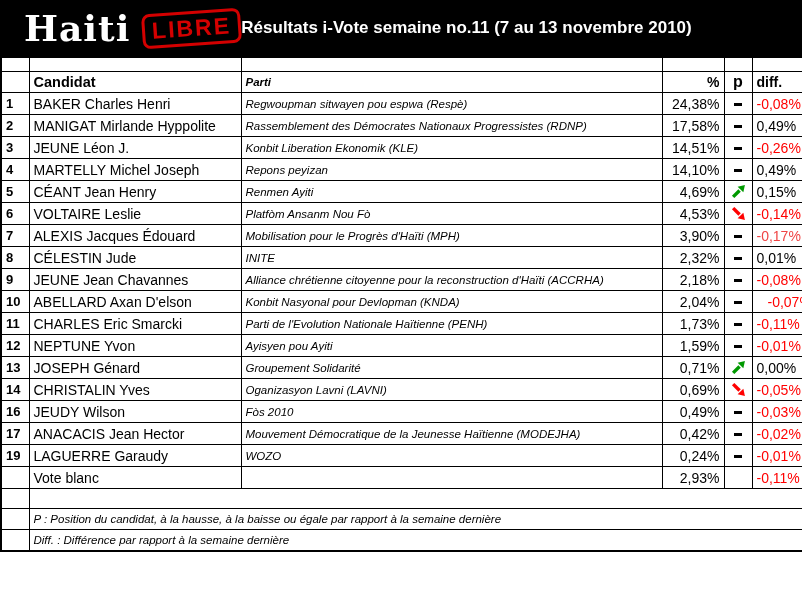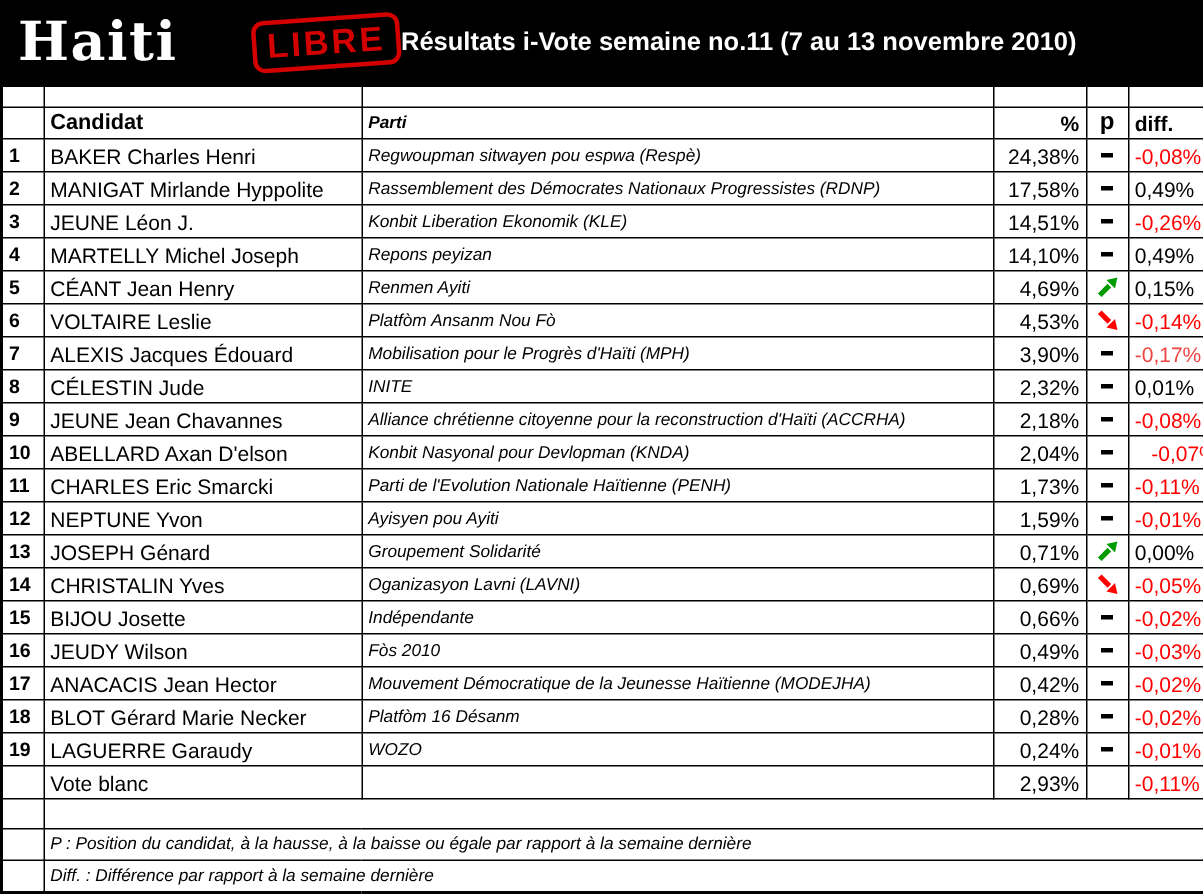--- a/index.html
+++ b/index.html
@@ -4,21 +4,21 @@
 <style>
   html,body{margin:0;padding:0;}
   body{
     width:802px;height:596px;background:#fff;overflow:hidden;
     font-family:"Liberation Sans",sans-serif;
   }
   
   .topbar{
     height:56px;background:#000;display:flex;align-items:center;
   }
-  .logo{display:flex;align-items:center;margin-left:12px;gap:38px;}
+  .logo{display:flex;align-items:center;margin-left:24px;}
   .logo-haiti{
     color:#fff;font-family:"DejaVu Serif",serif;font-weight:bold;
     font-size:36px;line-height:1;letter-spacing:1px;
   }
   .logo-libre{
     color:#d40000;border:3px solid #d40000;border-radius:8px;
     font-weight:bold;font-size:23px;line-height:1;
     padding:3px 7px;margin-left:12px;transform:rotate(-4deg);
     letter-spacing:2px;background:#000;
   }
@@ -219,48 +219,32 @@
         <td class="c-pct">0,69%</td>
         <td class="c-p">
           <svg width="15" height="15" viewBox="0 0 14 14">
             <path d="M2 2 L8 8" stroke="#ff0000" stroke-width="3.2" fill="none"></path>
             <polygon points="13,13 6.2,11.5 11.5,6.2" fill="#ff0000"></polygon>
           </svg>
         </td>
         <td class="c-diff" style="color: rgb(255, 0, 0);">-0,05%</td>
       </tr>
       <tr>
-        <td class="c-rank">15</td>
-        <td class="c-name">BIJOU Josette</td>
-        <td class="c-party">Indépendante</td>
-        <td class="c-pct">0,66%</td>
-        <td class="c-p"><span class="dash-icon"></span></td>
-        <td class="c-diff" style="color: rgb(255, 0, 0);">-0,02%</td>
-      </tr>
-      <tr>
         <td class="c-rank">16</td>
         <td class="c-name">JEUDY Wilson</td>
         <td class="c-party">Fòs 2010</td>
         <td class="c-pct">0,49%</td>
         <td class="c-p"><span class="dash-icon"></span></td>
         <td class="c-diff" style="color: rgb(255, 0, 0);">-0,03%</td>
       </tr>
       <tr>
         <td class="c-rank">17</td>
         <td class="c-name">ANACACIS Jean Hector</td>
         <td class="c-party">Mouvement Démocratique de la Jeunesse Haïtienne (MODEJHA)</td>
         <td class="c-pct">0,42%</td>
-        <td class="c-p"><span class="dash-icon"></span></td>
-        <td class="c-diff" style="color: rgb(255, 0, 0);">-0,02%</td>
-      </tr>
-      <tr>
-        <td class="c-rank">18</td>
-        <td class="c-name">BLOT Gérard Marie Necker</td>
-        <td class="c-party">Platfòm 16 Désanm</td>
-        <td class="c-pct">0,28%</td>
         <td class="c-p"><span class="dash-icon"></span></td>
         <td class="c-diff" style="color: rgb(255, 0, 0);">-0,02%</td>
       </tr>
       <tr>
         <td class="c-rank">19</td>
         <td class="c-name">LAGUERRE Garaudy</td>
         <td class="c-party">WOZO</td>
         <td class="c-pct">0,24%</td>
         <td class="c-p"><span class="dash-icon"></span></td>
         <td class="c-diff" style="color: rgb(255, 0, 0);">-0,01%</td>

